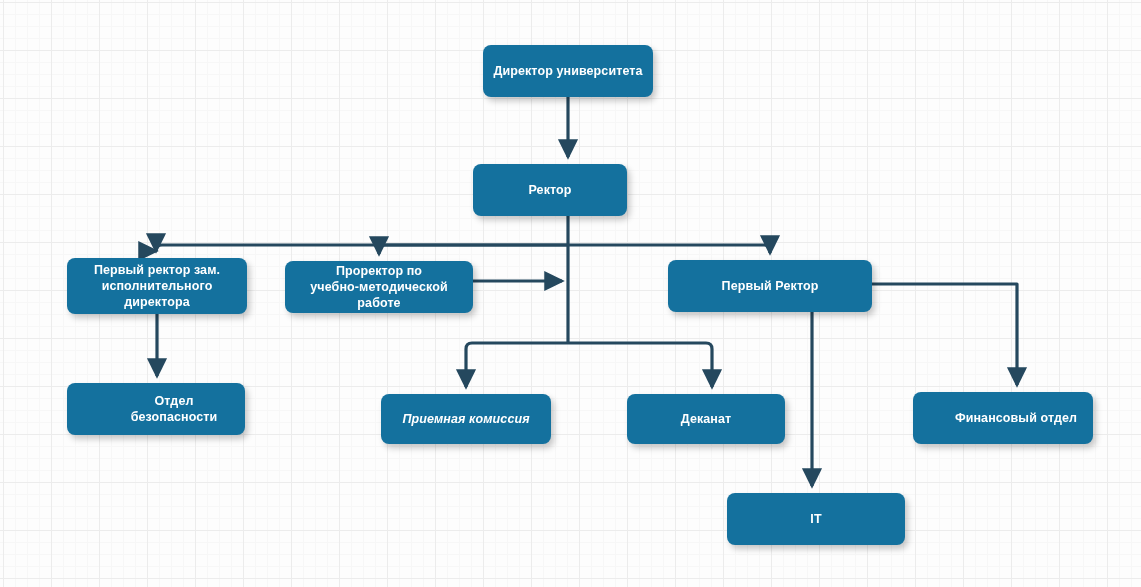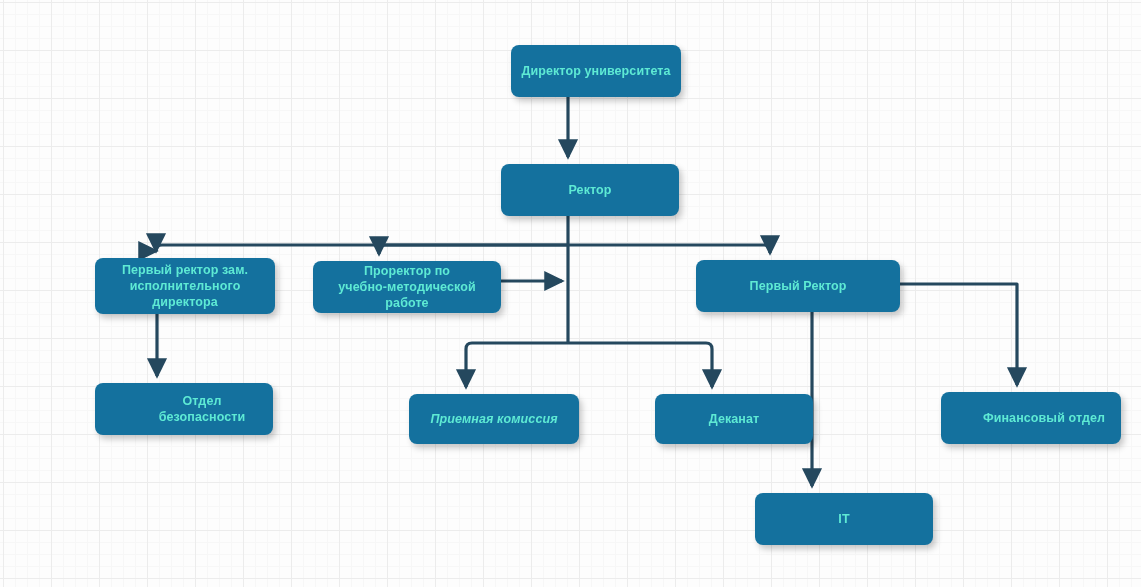--- a/index.html
+++ b/index.html
@@ -29,34 +29,33 @@
     left: 0;
     top: 0;
     width: 1141px;
     height: 587px;
     pointer-events: none;
   }
   .node {
     position: absolute;
     box-sizing: border-box;
     border-radius: 8px;
-    color: #5eead4;
+    color: #ffffff;
     display: flex;
     align-items: center;
     justify-content: center;
     text-align: center;
     font-weight: bold;
     font-size: 12.5px;
     line-height: 16px;
     letter-spacing: 0.1px;
     padding: 4px 8px;
     box-shadow: 3px 4px 6px rgba(0,0,0,0.22);
     z-index: 3;
     cursor: default;
-    margin-left: 28px;
     -webkit-font-smoothing: antialiased;
   }
   .node-label {
     display: block;
     white-space: pre-line;
   }
 </style>
 </head>
 <body>
 
@@ -95,21 +94,21 @@
       <path d="M 812 312 L 812 486" marker-end="url(#arrow)"></path>
 
       <path d="M 872 284 L 1017 284 L 1017 385" marker-end="url(#arrow)"></path>
     </g>
   </svg>
 
   <div class="node" style="left:483px; top:45px; width:170px; height:52px; background:#14719e;">
     <span class="node-label">Директор университета</span>
   </div>
 
-  <div class="node" style="left:473px; top:164px; width:178px; height:52px; background:#14719e;">
+  <div class="node" style="left:473px; top:164px; width:154px; height:52px; background:#14719e;">
     <span class="node-label">Ректор</span>
   </div>
 
   <div class="node" style="left:67px; top:258px; width:180px; height:56px; background:#14719e;">
     <span class="node-label">Первый ректор зам.
 исполнительного директора</span>
   </div>
 
   <div class="node" style="left:285px; top:261px; width:188px; height:52px; background:#14719e;">
     <span class="node-label">Проректор по

